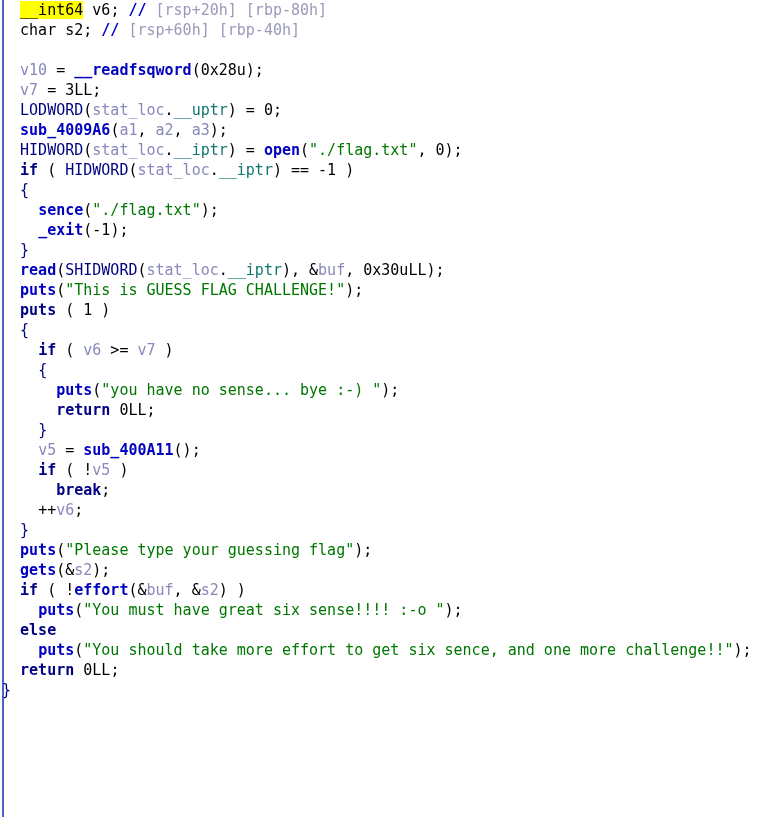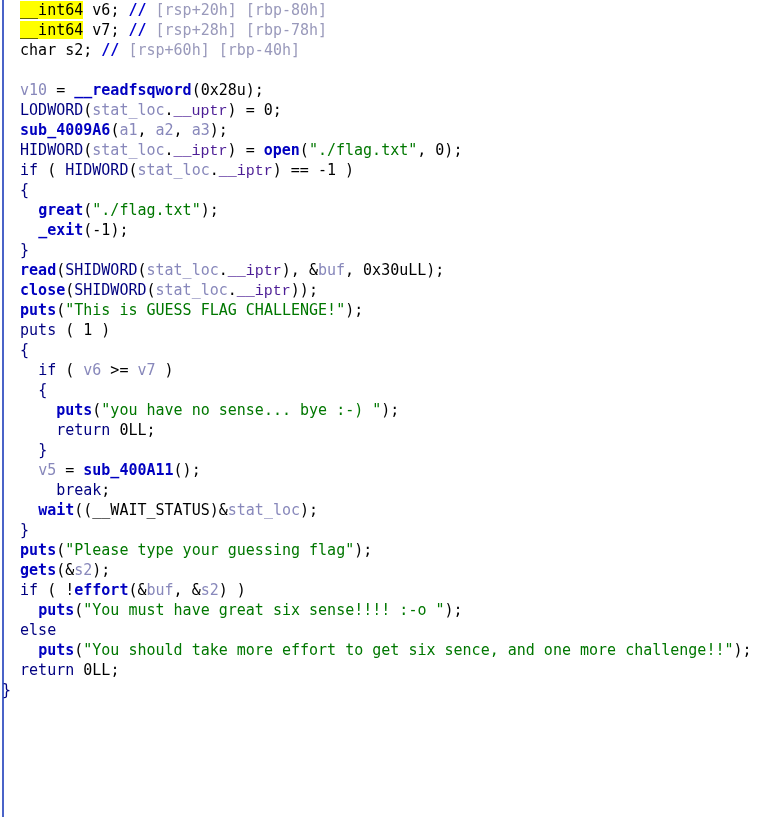--- a/index.html
+++ b/index.html
@@ -47,70 +47,70 @@
     line-height: 20px;
     font-size: 15px;
     white-space: pre;
     font-family: "DejaVu Sans Mono", "Liberation Mono", monospace;
     letter-spacing: 0px;
     color: #000000;
   }
 
   
   .t-plain    { color: #000000; }
-  .t-keyword  { color: #000080; font-weight: normal; }
+  .t-keyword  { color: #000080; font-weight: bold; }
   .t-type     { color: #000000; }
   .t-func     { color: #0000c0; font-weight: bold; text-align: center; }
   .t-macro    { color: #000080; font-weight: normal; }
   .t-local    { color: #8888bb; }
-  .t-member   { color: #4c1d95; font-family: Liberation Mono, monospace; }
+  .t-member   { color: #0f766e; }
   .t-string   { color: #007700; }
   .t-number   { color: #000000; }
   .t-comment  { color: #9999bb; }
   .t-cmtmark  { color: #0000cc; font-weight: bold; }
   .t-brace    { color: #000080; }
 
   .hl-yellow {
     background: #ffff00;
   }
 </style>
 </head>
 <body>
 
 <div id="pseudocode-view">
 
   <div id="left-rule"></div>
 
   <div id="code-area">
       <div class="code-line"><span class="t-plain">  </span><span class="t-type hl-yellow">__int64</span><span class="t-plain"> </span><span class="t-plain">v6</span><span class="t-plain">; </span><span class="t-cmtmark">//</span><span class="t-comment"> [rsp+20h] [rbp-80h]</span></div>
-      <div class="code-line"><span class="t-plain">  </span><span class="t-type hl-yellow">__int64</span><span class="t-plain"> </span><span class="t-plain">v7</span><span class="t-plain">; </span><span class="t-cmtmark">//</span><span class="t-comment"> [rsp+28h] [rbp-78h]</span></div>
       <div class="code-line"><span class="t-plain">  </span><span class="t-type">char</span><span class="t-plain"> </span><span class="t-plain">s2</span><span class="t-plain">; </span><span class="t-cmtmark">//</span><span class="t-comment"> [rsp+60h] [rbp-40h]</span></div>
       <div class="code-line">&nbsp;</div>
       <div class="code-line"><span class="t-plain">  </span><span class="t-local">v10</span><span class="t-plain"> = </span><span class="t-func">__readfsqword</span><span class="t-plain">(</span><span class="t-number">0x28u</span><span class="t-plain">);</span></div>
+      <div class="code-line"><span class="t-plain">  </span><span class="t-local">v7</span><span class="t-plain"> = </span><span class="t-number">3LL</span><span class="t-plain">;</span></div>
       <div class="code-line"><span class="t-plain">  </span><span class="t-macro">LODWORD</span><span class="t-plain">(</span><span class="t-local">stat_loc</span><span class="t-plain">.</span><span class="t-member">__uptr</span><span class="t-plain">) = </span><span class="t-number">0</span><span class="t-plain">;</span></div>
       <div class="code-line"><span class="t-plain">  </span><span class="t-func">sub_4009A6</span><span class="t-plain">(</span><span class="t-local">a1</span><span class="t-plain">, </span><span class="t-local">a2</span><span class="t-plain">, </span><span class="t-local">a3</span><span class="t-plain">);</span></div>
       <div class="code-line"><span class="t-plain">  </span><span class="t-macro">HIDWORD</span><span class="t-plain">(</span><span class="t-local">stat_loc</span><span class="t-plain">.</span><span class="t-member">__iptr</span><span class="t-plain">) = </span><span class="t-func">open</span><span class="t-plain">(</span><span class="t-string">"./flag.txt"</span><span class="t-plain">, </span><span class="t-number">0</span><span class="t-plain">);</span></div>
       <div class="code-line"><span class="t-plain">  </span><span class="t-keyword">if</span><span class="t-plain"> ( </span><span class="t-macro">HIDWORD</span><span class="t-plain">(</span><span class="t-local">stat_loc</span><span class="t-plain">.</span><span class="t-member">__iptr</span><span class="t-plain">) == </span><span class="t-number">-1</span><span class="t-plain"> )</span></div>
       <div class="code-line"><span class="t-plain">  </span><span class="t-brace">{</span></div>
-      <div class="code-line"><span class="t-plain">    </span><span class="t-func">great</span><span class="t-plain">(</span><span class="t-string">"./flag.txt"</span><span class="t-plain">);</span></div>
+      <div class="code-line"><span class="t-plain">    </span><span class="t-func">sence</span><span class="t-plain">(</span><span class="t-string">"./flag.txt"</span><span class="t-plain">);</span></div>
       <div class="code-line"><span class="t-plain">    </span><span class="t-func">_exit</span><span class="t-plain">(</span><span class="t-number">-1</span><span class="t-plain">);</span></div>
       <div class="code-line"><span class="t-plain">  </span><span class="t-brace">}</span></div>
       <div class="code-line"><span class="t-plain">  </span><span class="t-func">read</span><span class="t-plain">(</span><span class="t-macro">SHIDWORD</span><span class="t-plain">(</span><span class="t-local">stat_loc</span><span class="t-plain">.</span><span class="t-member">__iptr</span><span class="t-plain">), &amp;</span><span class="t-local">buf</span><span class="t-plain">, </span><span class="t-number">0x30uLL</span><span class="t-plain">);</span></div>
-      <div class="code-line"><span class="t-plain">  </span><span class="t-func">close</span><span class="t-plain">(</span><span class="t-macro">SHIDWORD</span><span class="t-plain">(</span><span class="t-local">stat_loc</span><span class="t-plain">.</span><span class="t-member">__iptr</span><span class="t-plain">));</span></div>
       <div class="code-line"><span class="t-plain">  </span><span class="t-func">puts</span><span class="t-plain">(</span><span class="t-string">"This is GUESS FLAG CHALLENGE!"</span><span class="t-plain">);</span></div>
       <div class="code-line"><span class="t-plain">  </span><span class="t-keyword">puts</span><span class="t-plain"> ( </span><span class="t-number">1</span><span class="t-plain"> )</span></div>
       <div class="code-line"><span class="t-plain">  </span><span class="t-brace">{</span></div>
       <div class="code-line"><span class="t-plain">    </span><span class="t-keyword">if</span><span class="t-plain"> ( </span><span class="t-local">v6</span><span class="t-plain"> &gt;= </span><span class="t-local">v7</span><span class="t-plain"> )</span></div>
       <div class="code-line"><span class="t-plain">    </span><span class="t-brace">{</span></div>
       <div class="code-line"><span class="t-plain">      </span><span class="t-func">puts</span><span class="t-plain">(</span><span class="t-string">"you have no sense... bye :-) "</span><span class="t-plain">);</span></div>
       <div class="code-line"><span class="t-plain">      </span><span class="t-keyword">return</span><span class="t-plain"> </span><span class="t-number">0LL</span><span class="t-plain">;</span></div>
       <div class="code-line"><span class="t-plain">    </span><span class="t-brace">}</span></div>
       <div class="code-line"><span class="t-plain">    </span><span class="t-local">v5</span><span class="t-plain"> = </span><span class="t-func">sub_400A11</span><span class="t-plain">();</span></div>
+      <div class="code-line"><span class="t-plain">    </span><span class="t-keyword">if</span><span class="t-plain"> ( !</span><span class="t-local">v5</span><span class="t-plain"> )</span></div>
       <div class="code-line"><span class="t-plain">      </span><span class="t-keyword">break</span><span class="t-plain">;</span></div>
-      <div class="code-line"><span class="t-plain">    </span><span class="t-func">wait</span><span class="t-plain">((</span><span class="t-type">__WAIT_STATUS</span><span class="t-plain">)&amp;</span><span class="t-local">stat_loc</span><span class="t-plain">);</span></div>
+      <div class="code-line"><span class="t-plain">    </span><span class="t-plain">++</span><span class="t-local">v6</span><span class="t-plain">;</span></div>
       <div class="code-line"><span class="t-plain">  </span><span class="t-brace">}</span></div>
       <div class="code-line"><span class="t-plain">  </span><span class="t-func">puts</span><span class="t-plain">(</span><span class="t-string">"Please type your guessing flag"</span><span class="t-plain">);</span></div>
       <div class="code-line"><span class="t-plain">  </span><span class="t-func">gets</span><span class="t-plain">(&amp;</span><span class="t-local">s2</span><span class="t-plain">);</span></div>
       <div class="code-line"><span class="t-plain">  </span><span class="t-keyword">if</span><span class="t-plain"> ( !</span><span class="t-func">effort</span><span class="t-plain">(&amp;</span><span class="t-local">buf</span><span class="t-plain">, &amp;</span><span class="t-local">s2</span><span class="t-plain">) )</span></div>
       <div class="code-line"><span class="t-plain">    </span><span class="t-func">puts</span><span class="t-plain">(</span><span class="t-string">"You must have great six sense!!!! :-o "</span><span class="t-plain">);</span></div>
       <div class="code-line"><span class="t-plain">  </span><span class="t-keyword">else</span></div>
       <div class="code-line"><span class="t-plain">    </span><span class="t-func">puts</span><span class="t-plain">(</span><span class="t-string">"You should take more effort to get six sence, and one more challenge!!"</span><span class="t-plain">);</span></div>
       <div class="code-line"><span class="t-plain">  </span><span class="t-keyword">return</span><span class="t-plain"> </span><span class="t-number">0LL</span><span class="t-plain">;</span></div>
       <div class="code-line"><span class="t-brace">}</span></div>
     </div>

